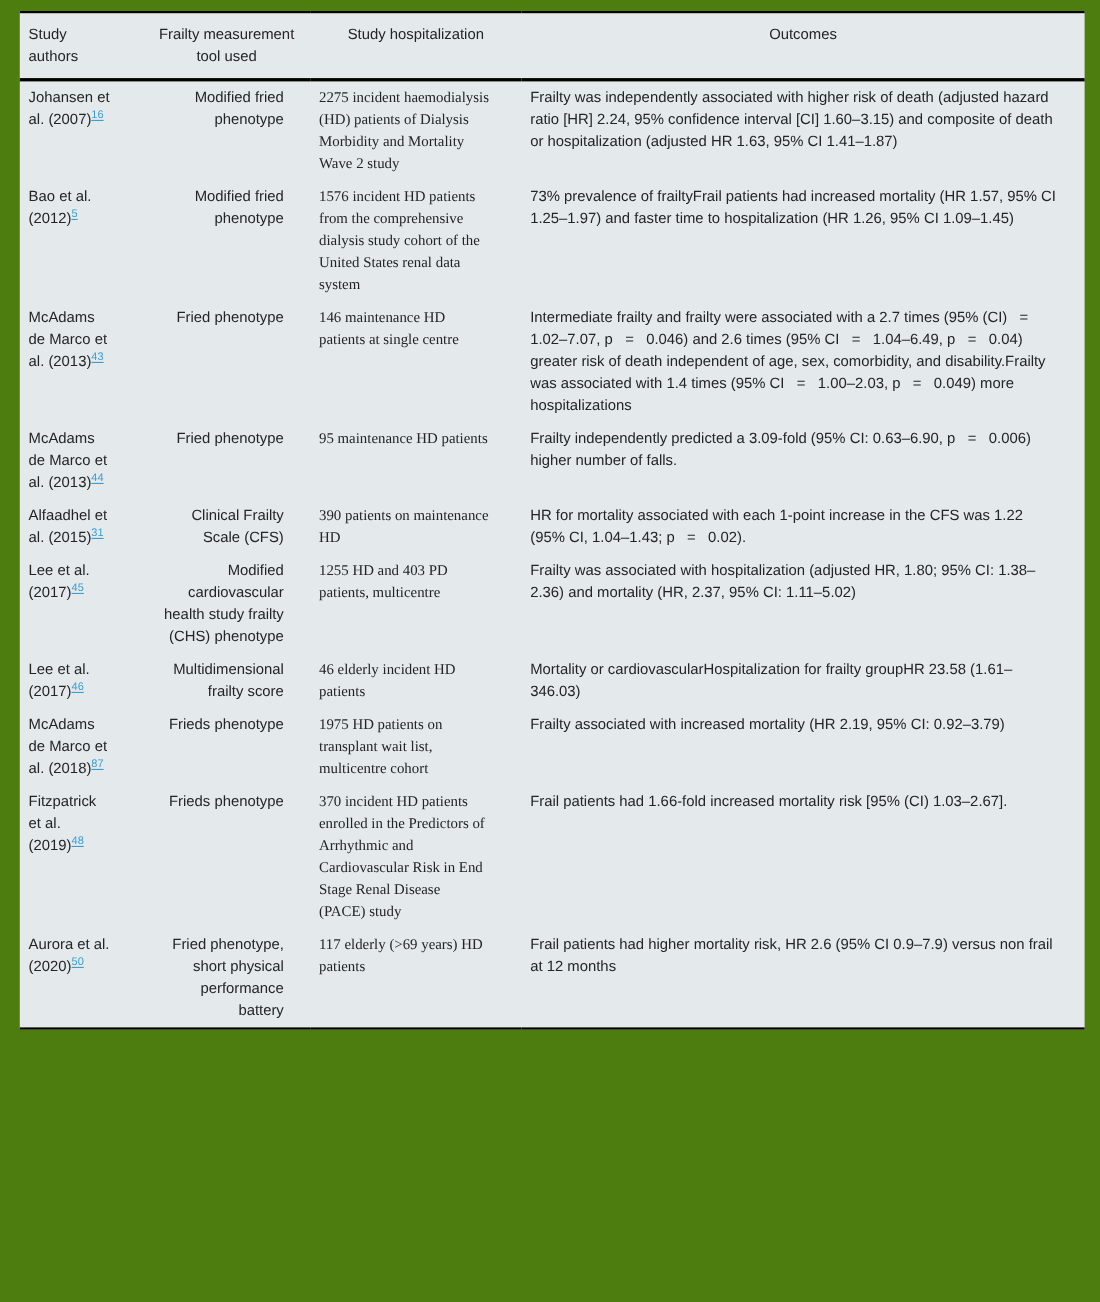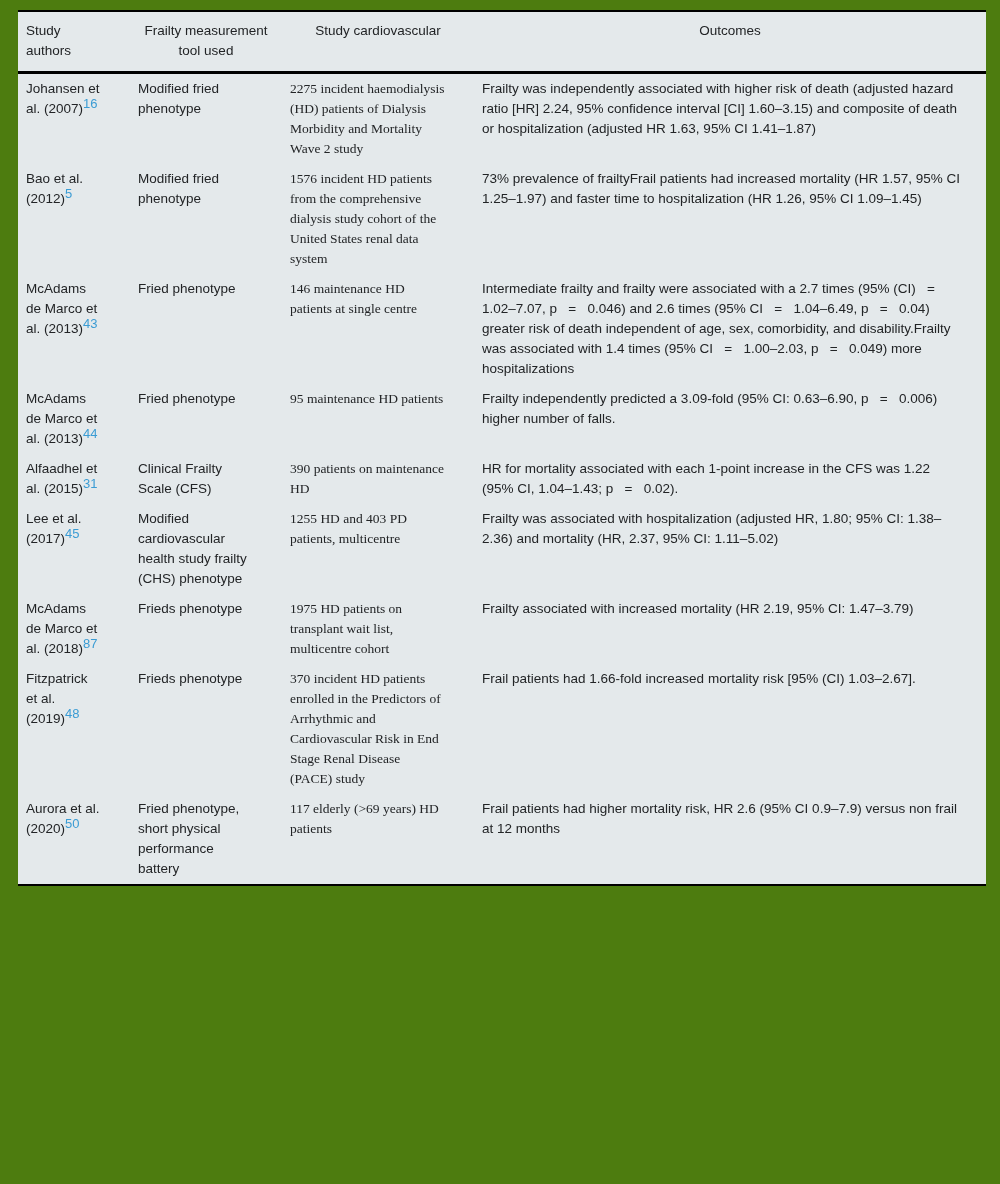--- a/index.html
+++ b/index.html
@@ -33,47 +33,48 @@
     padding: 9px 8px 10px 8px;
     border-bottom: 3px solid #000000;
   }
   th.c1h { text-align: left; padding-left: 8px; padding-right: 30px; }
   th.c2h { padding-left: 14px; padding-right: 14px; }
   tbody td {
     vertical-align: top;
     padding: 5px 8px 5px 8px;
   }
   td.c1td { padding-right: 30px; }
-  td.c2td { padding-right: 24px; }
+  td.c2td { padding-right: 24px; text-align: right; }
   td.c3td { padding-right: 29px; font-family: Liberation Serif, serif; }
   td.c4td { padding-right: 24px; white-space: pre-wrap; }
   sup.ref {
     color: #3b9cd4;
-    font-size: 13px;
+    font-size: 10px;
     line-height: 0;
     vertical-align: super;
     cursor: pointer;
+    text-decoration: underline;
   }
 </style>
 </head>
 <body>
 
 <div class="page">
   <table class="frailty">
     <colgroup>
       <col class="c1">
         <col class="c2">
         <col class="c3">
         <col class="c4">
     </colgroup>
     <thead>
       <tr>
         <th class="c1h">Study authors</th>
         <th class="c2h">Frailty measurement tool used</th>
-        <th class="c3h">Study cardiovascular</th>
+        <th class="c3h">Study hospitalization</th>
         <th class="c4h">Outcomes</th>
       </tr>
     </thead>
     <tbody>
 
       <tr>
         <td class="c1td"><span>Johansen et al. (2007)</span><sup class="ref">16</sup></td>
         <td class="c2td">Modified fried phenotype</td>
         <td class="c3td">2275 incident haemodialysis (HD) patients of Dialysis Morbidity and Mortality Wave 2 study</td>
         <td class="c4td">Frailty was independently associated with higher risk of death (adjusted hazard ratio [HR] 2.24, 95% confidence interval [CI] 1.60–3.15) and composite of death or hospitalization (adjusted HR 1.63, 95% CI 1.41–1.87)</td>
@@ -107,26 +108,32 @@
         <td class="c4td">HR for mortality associated with each 1-point increase in the CFS was 1.22 (95% CI, 1.04–1.43; p   =   0.02).</td>
       </tr>
 
       <tr>
         <td class="c1td"><span>Lee et al. (2017)</span><sup class="ref">45</sup></td>
         <td class="c2td">Modified cardiovascular health study frailty (CHS) phenotype</td>
         <td class="c3td">1255 HD and 403 PD patients, multicentre</td>
         <td class="c4td">Frailty was associated with hospitalization (adjusted HR, 1.80; 95% CI: 1.38–2.36) and mortality (HR, 2.37, 95% CI: 1.11–5.02)</td>
       </tr>
 
+      <tr>
+        <td class="c1td"><span>Lee et al. (2017)</span><sup class="ref">46</sup></td>
+        <td class="c2td">Multidimensional frailty score</td>
+        <td class="c3td">46 elderly incident HD patients</td>
+        <td class="c4td">Mortality or cardiovascularHospitalization for frailty groupHR 23.58 (1.61–346.03)</td>
+      </tr>
 
       <tr>
         <td class="c1td"><span>McAdams de Marco et al. (2018)</span><sup class="ref">87</sup></td>
         <td class="c2td">Frieds phenotype</td>
         <td class="c3td">1975 HD patients on transplant wait list, multicentre cohort</td>
-        <td class="c4td">Frailty associated with increased mortality (HR 2.19, 95% CI: 1.47–3.79)</td>
+        <td class="c4td">Frailty associated with increased mortality (HR 2.19, 95% CI: 0.92–3.79)</td>
       </tr>
 
       <tr>
         <td class="c1td"><span>Fitzpatrick et al. (2019)</span><sup class="ref">48</sup></td>
         <td class="c2td">Frieds phenotype</td>
         <td class="c3td">370 incident HD patients enrolled in the Predictors of Arrhythmic and Cardiovascular Risk in End Stage Renal Disease (PACE) study</td>
         <td class="c4td">Frail patients had 1.66-fold increased mortality risk [95% (CI) 1.03–2.67].</td>
       </tr>
 
 

